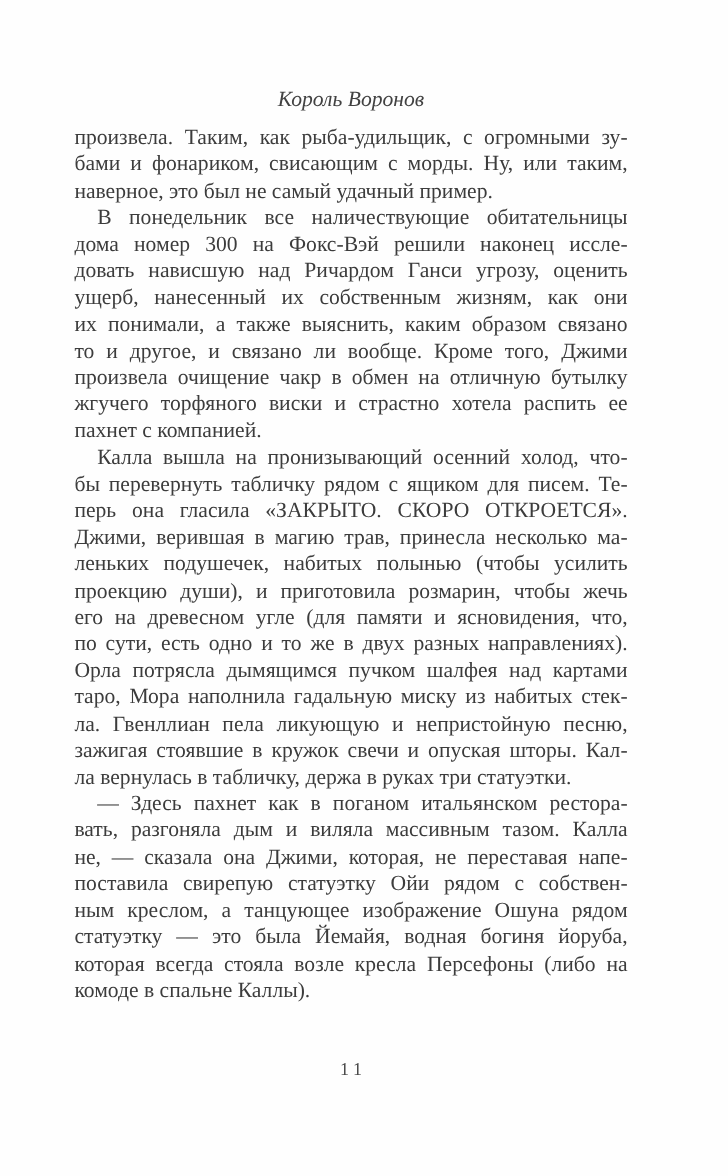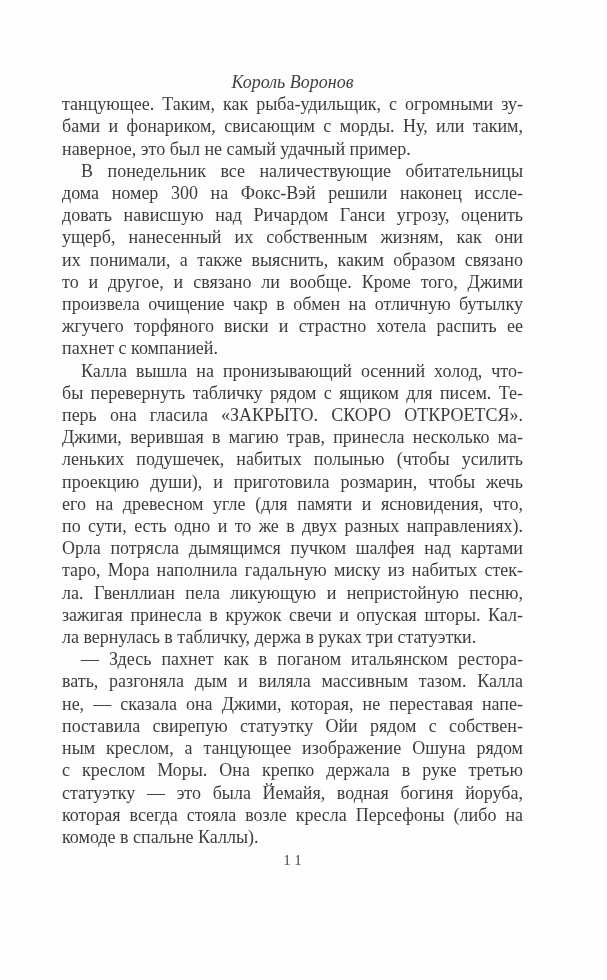--- a/index.html
+++ b/index.html
@@ -20,53 +20,54 @@
     position: absolute;
     left: 62px;
     top: 71px;
     width: 461px;
     font-size: 18px;
     line-height: 22.2px;
   }
   .running-head {
     text-align: center;
     font-style: italic;
+    margin-bottom: 10px;
     color: #424242;
   }
   .body-text .line {
     text-align: justify;
     text-align-last: justify;
     hyphens: none;
   }
   .body-text .line.para-end {
     text-align-last: left;
   }
   .body-text .line.indent {
     text-indent: 19px;
   }
   .folio {
     position: absolute;
     left: 62px;
-    top: 852px;
+    top: 884px;
     width: 461px;
     text-align: center;
     font-size: 15px;
     letter-spacing: 4px;
     text-indent: 4px;
     color: #4b4b4b;
   }
 </style>
 </head>
 <body>
 
 <div class="sheet">
   <div class="text-column">
     <div class="running-head">Король Воронов</div>
     <div class="body-text">
-        <div class="line">танцующее. Таким, как рыба-удильщик, с огромными зу-</div>
+        <div class="line">произвела. Таким, как рыба-удильщик, с огромными зу-</div>
         <div class="line">бами и фонариком, свисающим с морды. Ну, или таким,</div>
         <div class="line para-end">наверное, это был не самый удачный пример.</div>
         <div class="line indent">В понедельник все наличествующие обитательницы</div>
         <div class="line">дома номер 300 на Фокс-Вэй решили наконец иссле-</div>
         <div class="line">довать нависшую над Ричардом Ганси угрозу, оценить</div>
         <div class="line">ущерб, нанесенный их собственным жизням, как они</div>
         <div class="line">их понимали, а также выяснить, каким образом связано</div>
         <div class="line">то и другое, и связано ли вообще. Кроме того, Джими</div>
         <div class="line">произвела очищение чакр в обмен на отличную бутылку</div>
         <div class="line">жгучего торфяного виски и страстно хотела распить ее</div>
@@ -75,27 +76,26 @@
         <div class="line">бы перевернуть табличку рядом с ящиком для писем. Те-</div>
         <div class="line">перь она гласила «ЗАКРЫТО. СКОРО ОТКРОЕТСЯ».</div>
         <div class="line">Джими, верившая в магию трав, принесла несколько ма-</div>
         <div class="line">леньких подушечек, набитых полынью (чтобы усилить</div>
         <div class="line">проекцию души), и приготовила розмарин, чтобы жечь</div>
         <div class="line">его на древесном угле (для памяти и ясновидения, что,</div>
         <div class="line">по сути, есть одно и то же в двух разных направлениях).</div>
         <div class="line">Орла потрясла дымящимся пучком шалфея над картами</div>
         <div class="line">таро, Мора наполнила гадальную миску из набитых стек-</div>
         <div class="line">ла. Гвенллиан пела ликующую и непристойную песню,</div>
-        <div class="line">зажигая принесла в кружок свечи и опуская шторы. Кал-</div>
+        <div class="line">зажигая стоявшие в кружок свечи и опуская шторы. Кал-</div>
         <div class="line para-end">ла вернулась в табличку, держа в руках три статуэтки.</div>
         <div class="line indent">— Здесь пахнет как в поганом итальянском рестора-</div>
         <div class="line">вать, разгоняла дым и виляла массивным тазом. Калла</div>
         <div class="line">не, — сказала она Джими, которая, не переставая напе-</div>
         <div class="line">поставила свирепую статуэтку Ойи рядом с собствен-</div>
         <div class="line">ным креслом, а танцующее изображение Ошуна рядом</div>
-        <div class="line">с креслом Моры. Она крепко держала в руке третью</div>
         <div class="line">статуэтку — это была Йемайя, водная богиня йоруба,</div>
         <div class="line">которая всегда стояла возле кресла Персефоны (либо на</div>
         <div class="line para-end">комоде в спальне Каллы).</div>
       </div>
   </div>
   <div class="folio">11</div>
 </div>
 
 </body></html>

